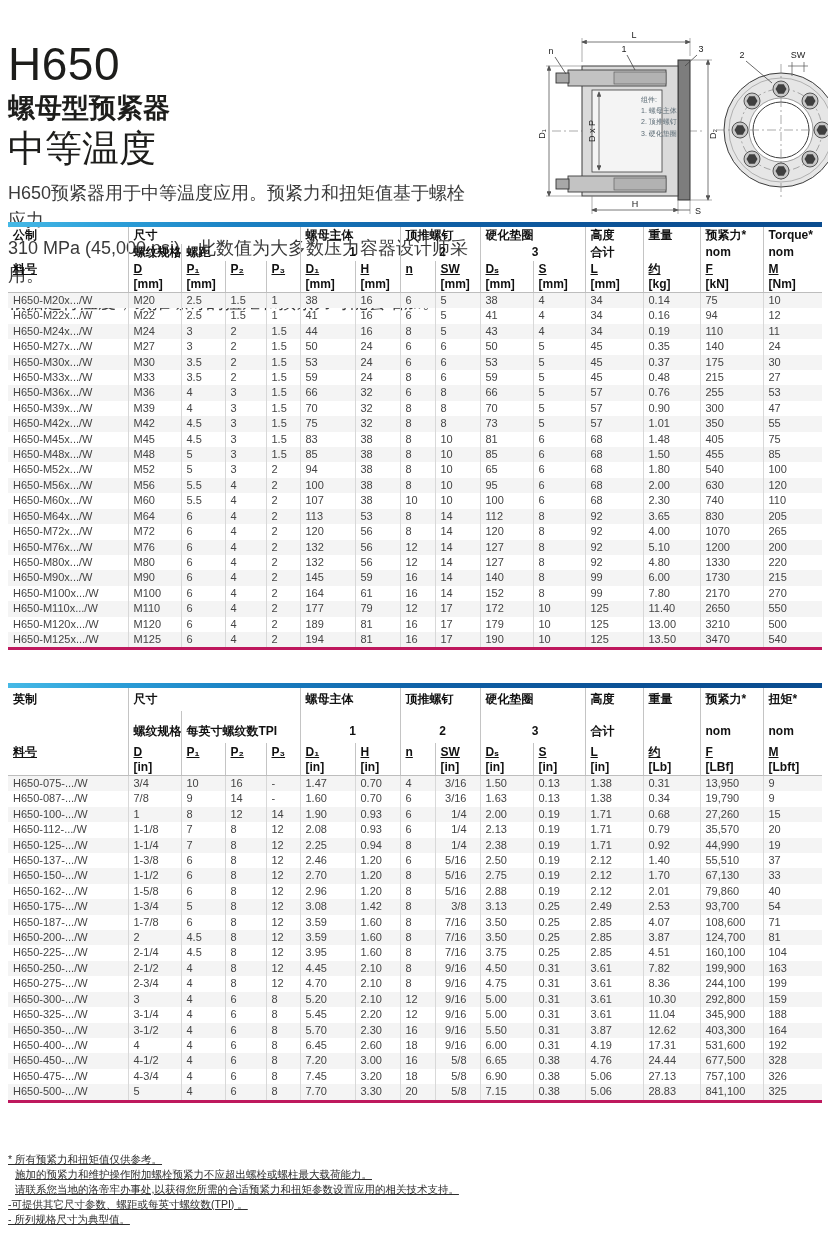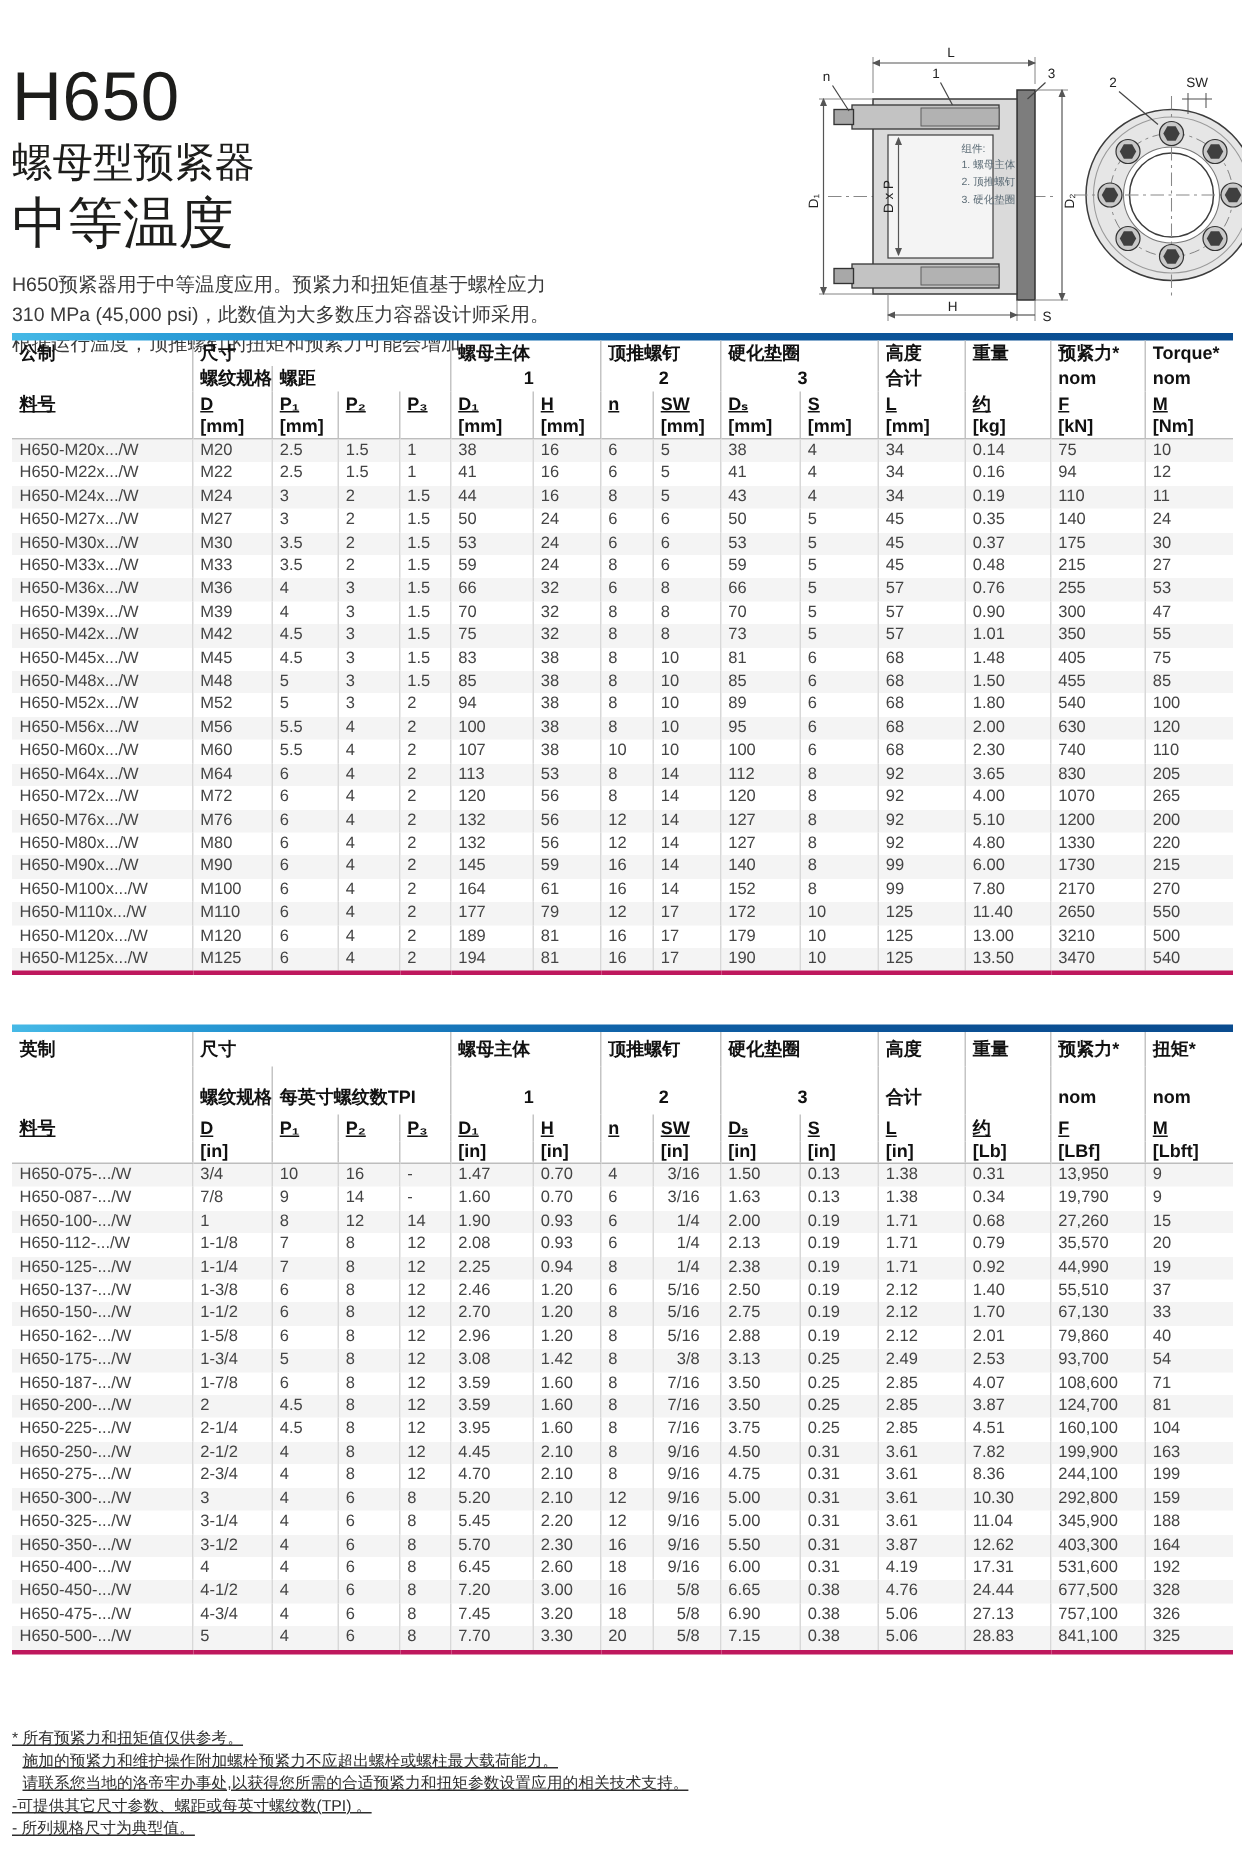--- a/index.html
+++ b/index.html
@@ -1,23 +1,23 @@
 <!DOCTYPE html>
 <html><head>
 <meta charset="utf-8">
 <style>
   html,body{margin:0;padding:0;background:#ffffff;}
   .page{position:relative;width:830px;height:1233px;background:#fff;overflow:hidden;
         font-family:"Liberation Sans","DejaVu Sans",sans-serif;color:#1d1d1b;}
   
   .title-block{position:absolute;left:8px;top:40px;width:470px;}
   .h1{font-size:46px;line-height:1.05;font-weight:400;letter-spacing:0.5px;}
-  .h2{font-size:27px;line-height:1.18;font-weight:400;margin-top:5px;}
+  .h2{font-size:27px;line-height:1.18;font-weight:700;margin-top:5px;}
   .h3{font-size:37px;line-height:1.18;font-weight:400;margin-top:2px;}
-  .desc{margin-top:9px;font-size:13px;line-height:1.52;color:#3a3a3a;}
+  .desc{margin-top:9px;font-size:18px;line-height:1.52;color:#3a3a3a;}
   
   .diagram{position:absolute;left:536px;top:28px;width:292px;height:190px;}
   .legend{position:absolute;left:641px;top:94px;width:64px;font-size:7px;line-height:1.6;color:#5b6b75;}
   .legend div{white-space:nowrap;}
   svg text{font-family:"Liberation Sans","DejaVu Sans",sans-serif;font-size:9px;fill:#222;}
   
   .bluebar{position:absolute;left:8px;width:814px;height:5px;
     background:linear-gradient(90deg,#46b9e6 0%,#2da0d9 12%,#1b82c4 28%,#0f60a6 52%,#0b5094 78%,#0a4c8f 100%);}
   #bar1{top:222px;} #bar2{top:683px;}
   
@@ -465,21 +465,21 @@
           <tr>
             <td>H650-M52x.../W</td>
             <td>M52</td>
             <td>5</td>
             <td>3</td>
             <td>2</td>
             <td>94</td>
             <td>38</td>
             <td>8</td>
             <td>10</td>
-            <td>89</td>
+            <td>65</td>
             <td>6</td>
             <td>68</td>
             <td>1.80</td>
             <td>540</td>
             <td>100</td>
           </tr>
           <tr>
             <td>H650-M56x.../W</td>
             <td>M56</td>
             <td>5.5</td>

